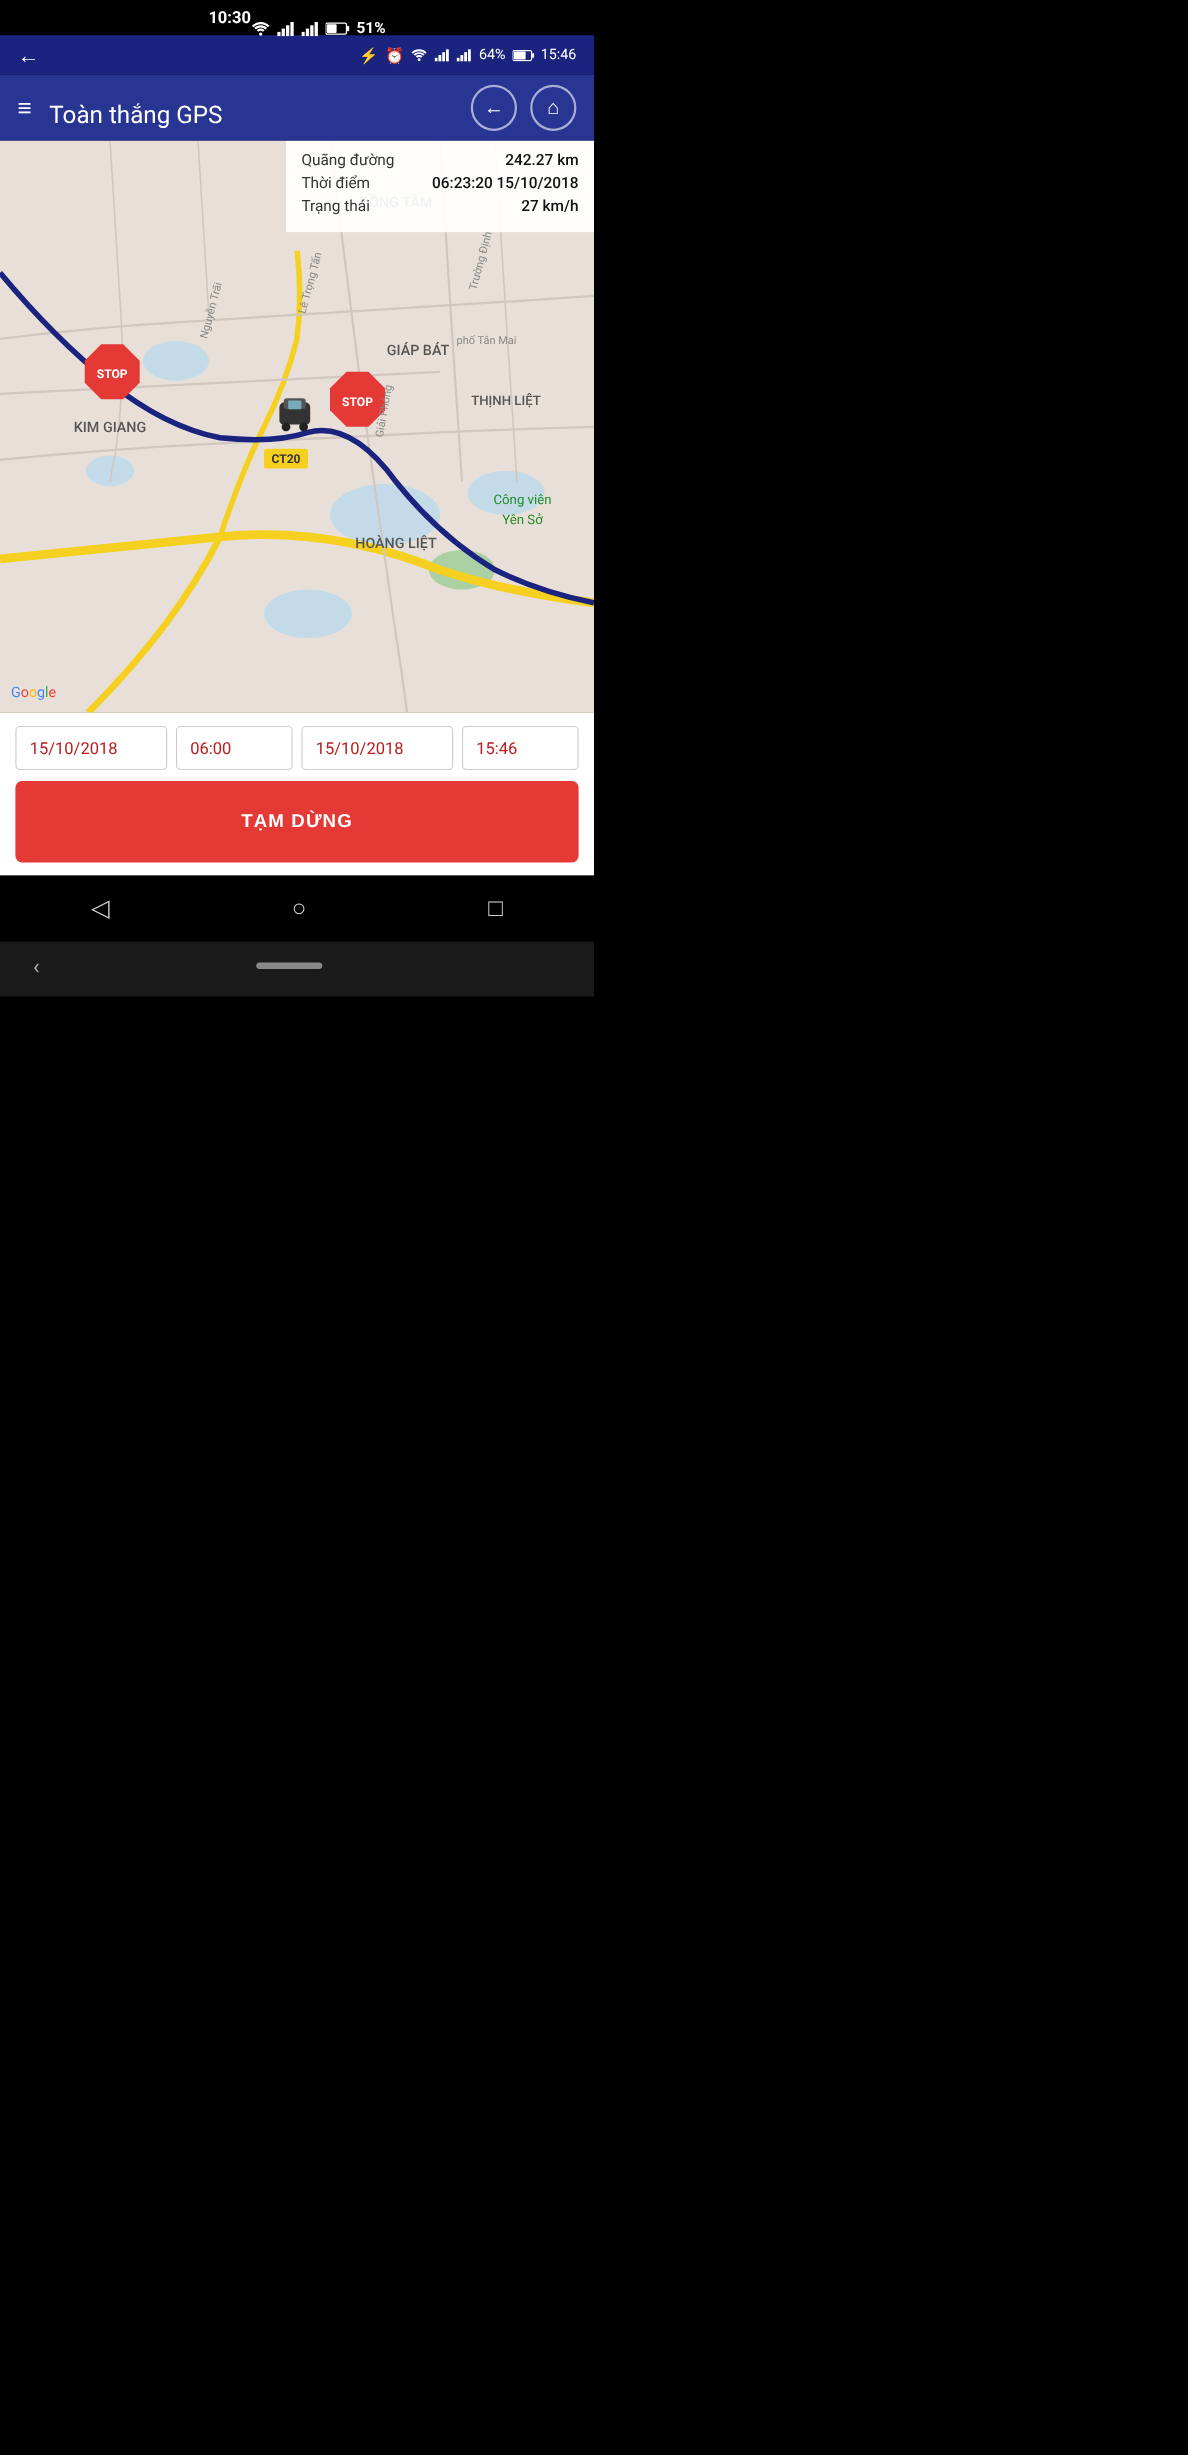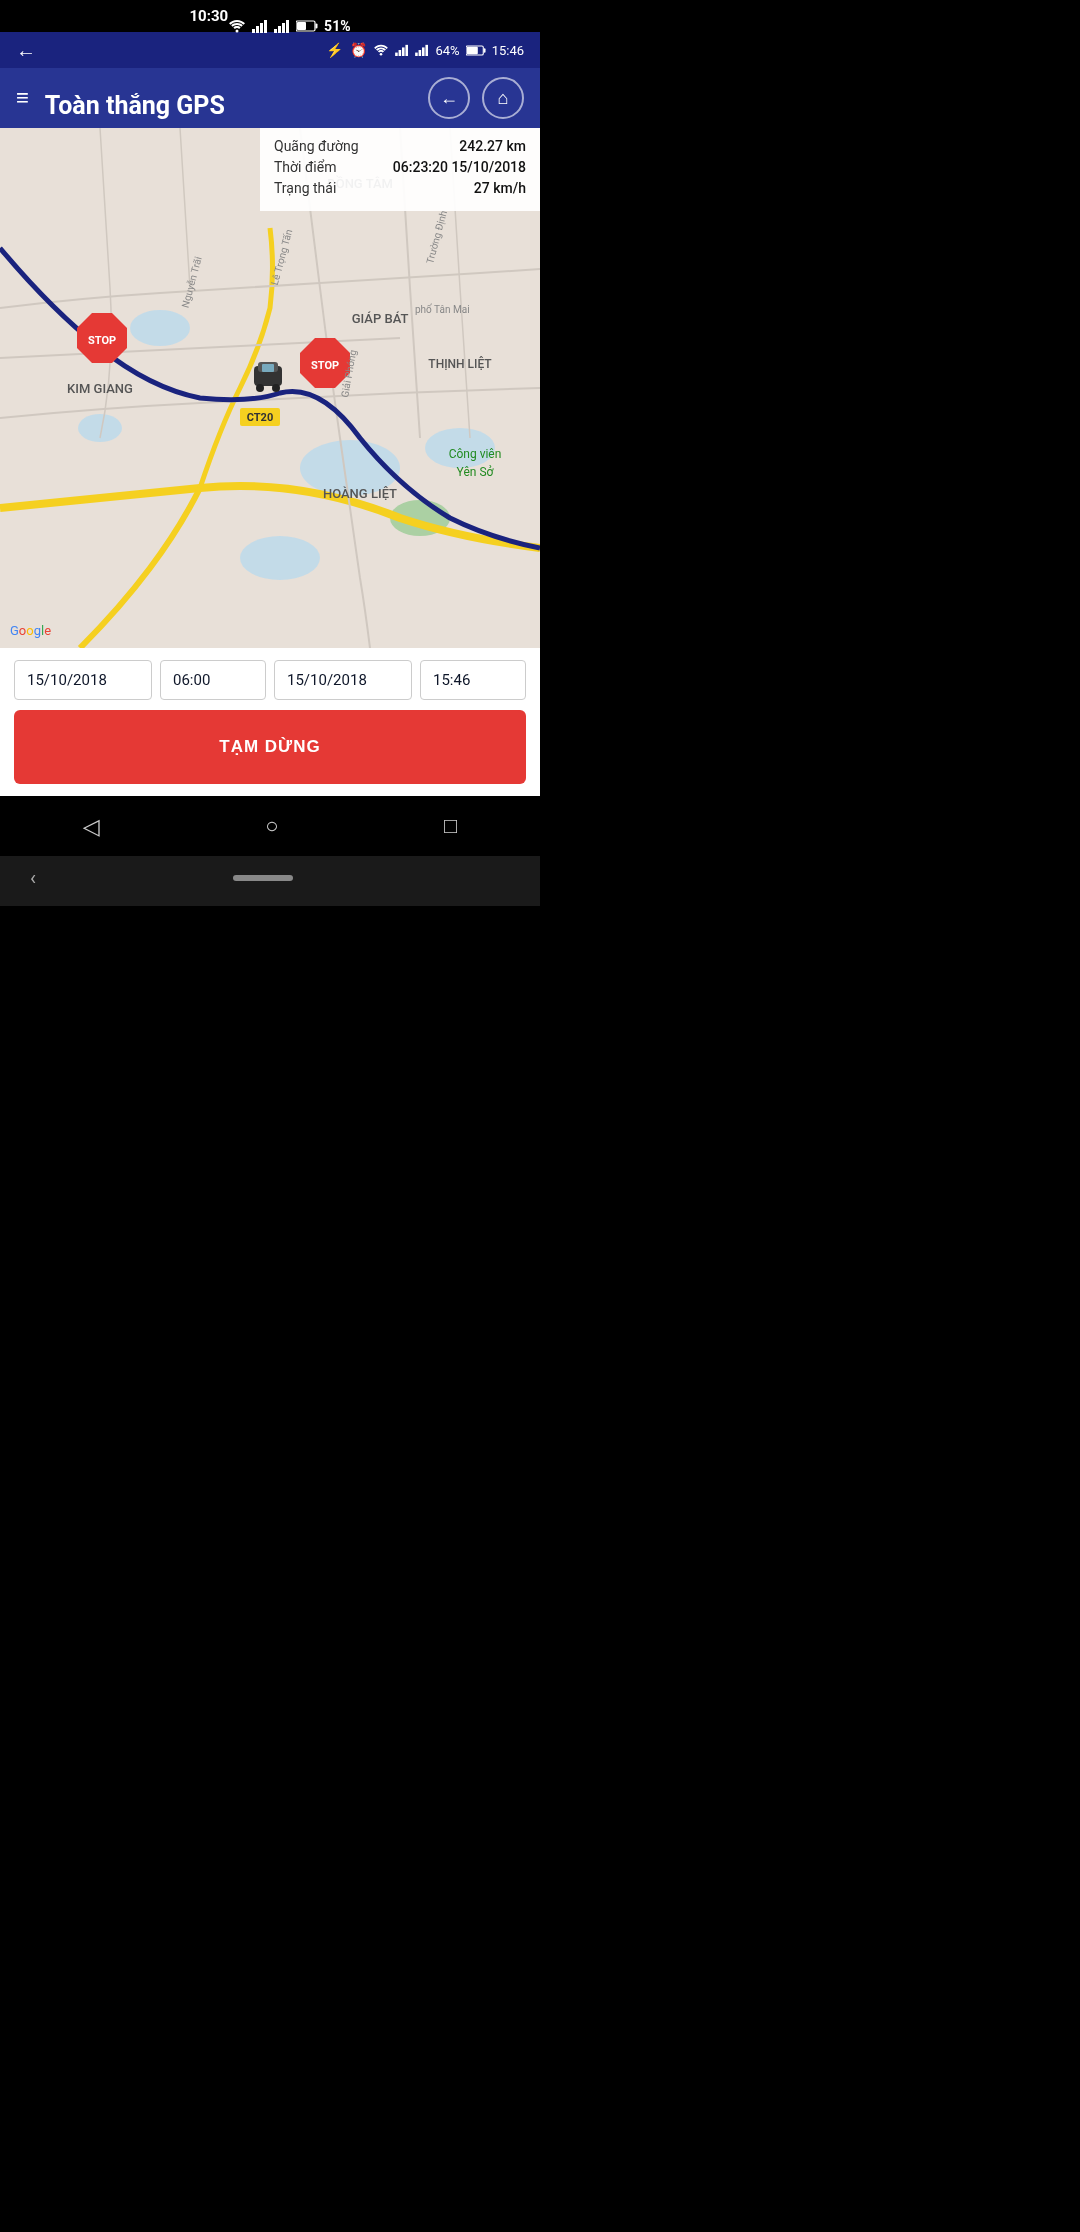--- a/index.html
+++ b/index.html
@@ -58,22 +58,22 @@
       padding: 10px 16px;
       height: 60px;
     }
     .app-header .menu-icon {
       font-size: 22px;
       margin-right: 16px;
       cursor: pointer;
     }
     .app-header .title {
       flex: 1;
-      font-size: 25px;
-      font-weight: 700;
+      font-size: 22px;
+      font-weight: 400;
       margin-top: 14px;
     }
     .app-header .header-actions {
       display: flex;
       gap: 12px;
     }
     .header-btn {
       width: 42px;
       height: 42px;
       border-radius: 50%;
@@ -148,21 +148,21 @@
     .datetime-row {
       display: flex;
       gap: 8px;
       margin-bottom: 10px;
     }
     .datetime-field {
       border: 1.5px solid #ccc;
       border-radius: 4px;
       padding: 10px 12px;
       font-size: 15px;
-      color: #0f172a;
+      color: #b91c1c;
       background: #fff;
       cursor: pointer;
     }
     .datetime-field.date { flex: 1.4; }
     .datetime-field.time { flex: 1; }
 
     
     .vehicle-speed-row {
       display: flex;
       align-items: center;

